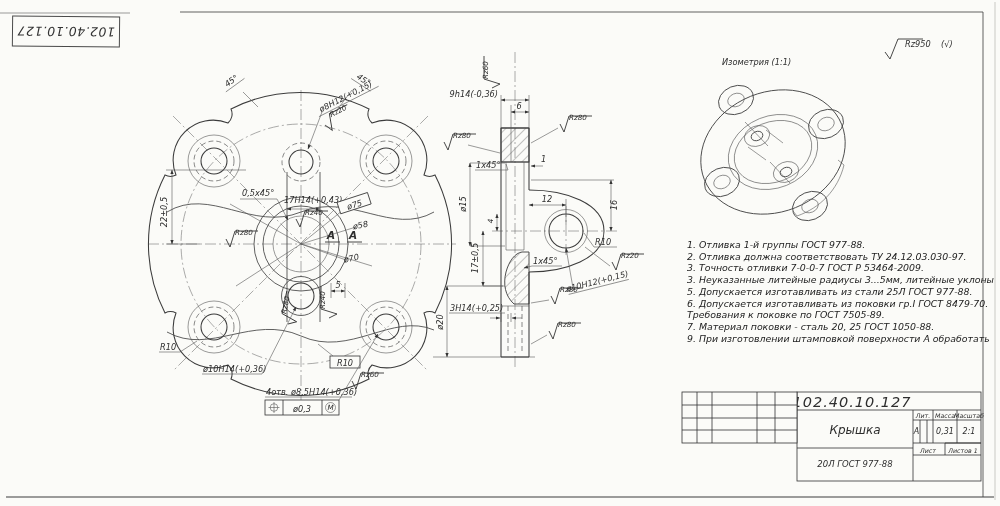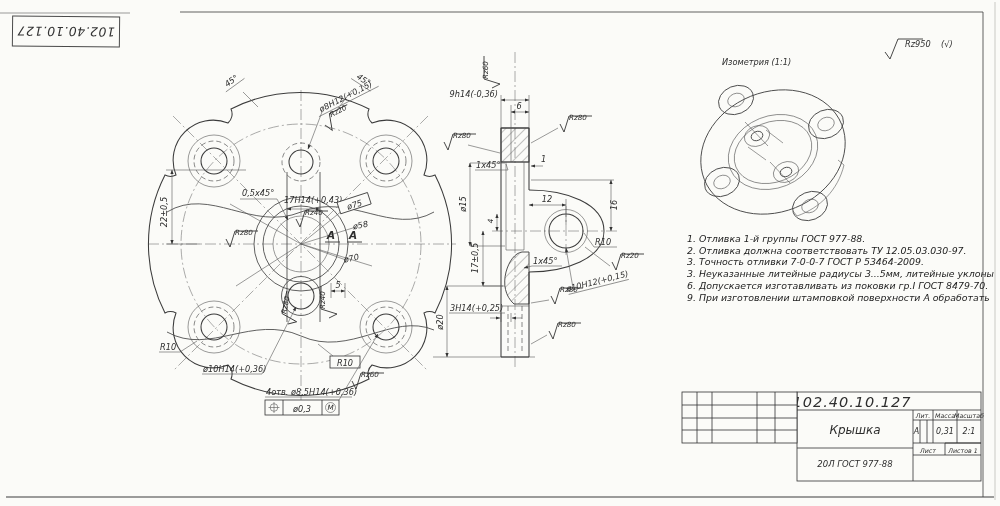--- a/index.html
+++ b/index.html
@@ -13,21 +13,21 @@
   .ln{stroke:#3c3c3c;stroke-width:1.05;fill:none;}
   .lm{stroke:#444;stroke-width:.85;fill:none;}
   .lt{stroke:#585858;stroke-width:.6;fill:none;}
   .cl{stroke:#666;stroke-width:.55;fill:none;stroke-dasharray:11 3 2 3;}
   .dsh{stroke:#4a4a4a;stroke-width:.65;fill:none;stroke-dasharray:5 3;}
   .fl{stroke:#333;stroke-width:.9;fill:none;}
   .fr{stroke:#333;stroke-width:.8;fill:#fbfbf8;}
   .dim{marker-start:url(#ar);marker-end:url(#ar);}
   .dime{marker-end:url(#ar);}
   .hv{fill:url(#hp);stroke:#3c3c3c;stroke-width:.9;}
-  .notes{position:absolute;left:687px;top:233px;width:302px;font-style:italic;
+  .notes{position:absolute;left:687px;top:239px;width:302px;font-style:italic;
          font-size:9.4px;line-height:11.7px;color:#222;}
   .notes div{white-space:nowrap;}
   .stamp{position:absolute;left:12px;top:16px;width:106px;height:29px;
          border:1.2px solid #4a4a4a;transform:rotate(180.6deg);
          display:flex;align-items:center;justify-content:center;
          font-style:italic;font-size:12.5px;color:#333;letter-spacing:.5px;}
 </style>
 </head>
 <body>
 
@@ -420,24 +420,27 @@
         <line x1="697" y1="392" x2="697" y2="443" class="fr"></line>
         <line x1="712" y1="392" x2="712" y2="443" class="fr"></line>
         <line x1="757" y1="392" x2="757" y2="443" class="fr"></line>
         <line x1="775" y1="392" x2="775" y2="443" class="fr"></line>
       </g>
     </g>
   </svg>
 
   <div class="notes">
     <div>1. Отливка 1-й группы ГОСТ 977-88.</div>
-    <div>2. Отливка должна соответствовать ТУ 12.05.03.030-97.</div>
+    <div>2. Отливка должна соответствовать ТУ 24.12.03.030-97.</div>
     <div>3. Точность отливки 7-0-0-7 ГОСТ Р 53464-2009.</div>
     <div>3. Неуказанные литейные радиусы 3...5мм, литейные уклоны</div>
+    <div>5. Допускается изготавливать из стали 25Л ГОСТ 977-88.</div>
     <div>6. Допускается изготавливать из поковки гр.I ГОСТ 8479-70.</div>
+    <div>Требования к поковке по ГОСТ 7505-89.</div>
+    <div>7. Материал поковки - сталь 20, 25 ГОСТ 1050-88.</div>
     <div>9. При изготовлении штамповкой поверхности А обработать</div>
   </div>
 
   <div class="stamp">
     <span>102.40.10.127</span>
   </div>
 
 </div>
 
 </body></html>

